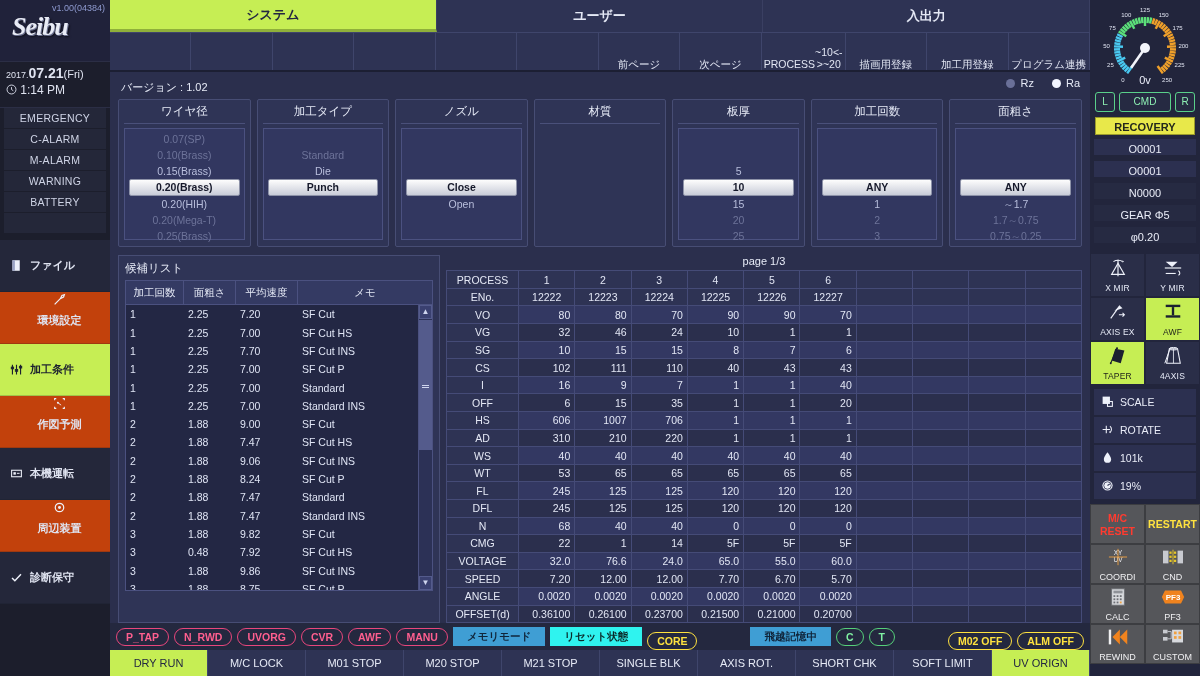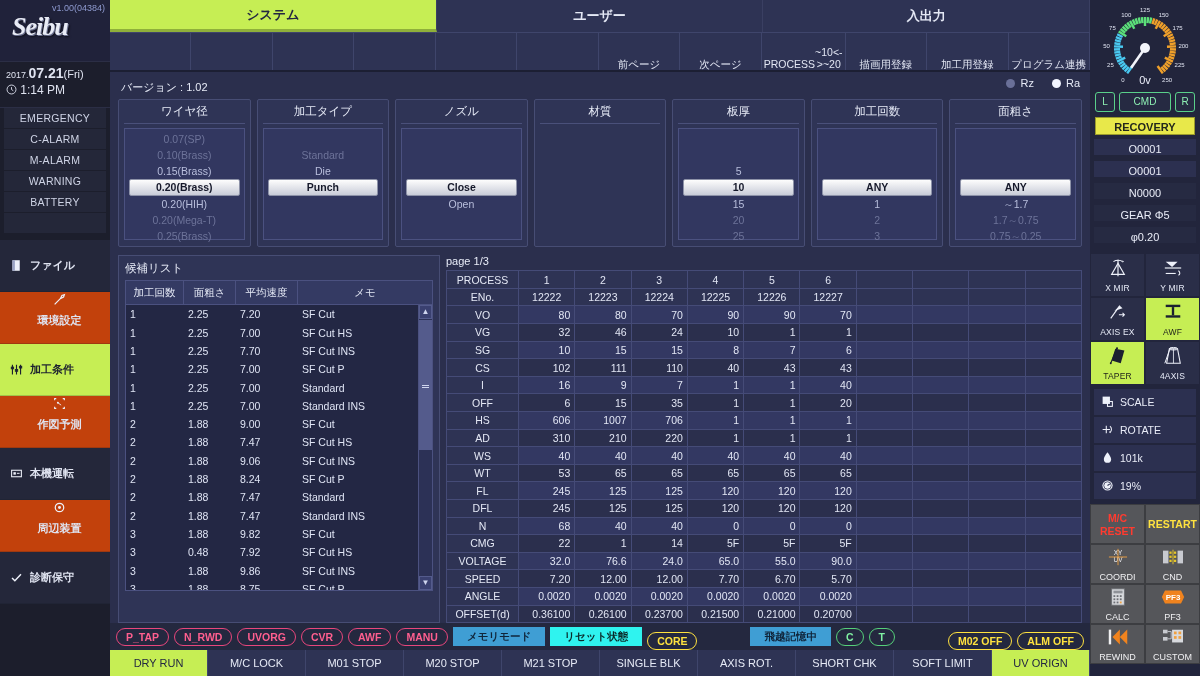--- a/index.html
+++ b/index.html
@@ -101,21 +101,21 @@
           background: #2c3156; border-left: 1px solid #4b5180; }
   .sbtn { height: 14px; background: #3a4070; border: 1px solid #545b8c;
           color: #cfd5ee; font-size: 8px; text-align: center; line-height: 12px; }
   .sthumb { position: absolute; left: 0; right: 0; top: 15px; height: 130px;
             background: #545b8c; }
   .sthumb .grip { position: absolute; left: 3px; right: 3px; top: 50%;
                   border-top: 1px solid #cfd5ee; border-bottom: 1px solid #cfd5ee;
                   height: 3px; }
 
   .procpanel { flex: 1; position: relative; }
-  .pageno { text-align: left; font-size: 11px; color: #e7ebf7; margin-bottom: 3px;}
+  .pageno { text-align: center; font-size: 11px; color: #e7ebf7; margin-bottom: 3px;}
   .ptbl { width: 100%; border-collapse: collapse; table-layout: fixed; }
   .ptbl td { border: 1px solid #454b77; font-size: 10.5px; color: #e2e6f4;
              height: 17.6px; padding: 0 4px; text-align: right; }
   .ptbl td.lbl { text-align: center; background: #2e3354; color: #e4e8f5; }
   .ptbl tr.hdr td { text-align: center; background: #2e3354; }
   .ptbl tr.alt td { background: #333862; }
   .ptbl tr.alt td.lbl { background: #2e3354; }
 
   
   .botbar { height: 28px; background: #24283f; display: flex; align-items: center;
@@ -770,21 +770,21 @@
                   <td></td>
                   <td></td>
                 </tr>
                 <tr class="alt">
                   <td class="lbl">VOLTAGE</td>
                   <td>32.0</td>
                   <td>76.6</td>
                   <td>24.0</td>
                   <td>65.0</td>
                   <td>55.0</td>
-                  <td>90.0</td>
+                  <td>60.0</td>
                   <td></td>
                   <td></td>
                   <td></td>
                   <td></td>
                 </tr>
                 <tr>
                   <td class="lbl">SPEED</td>
                   <td>7.20</td>
                   <td>12.00</td>
                   <td>12.00</td>

